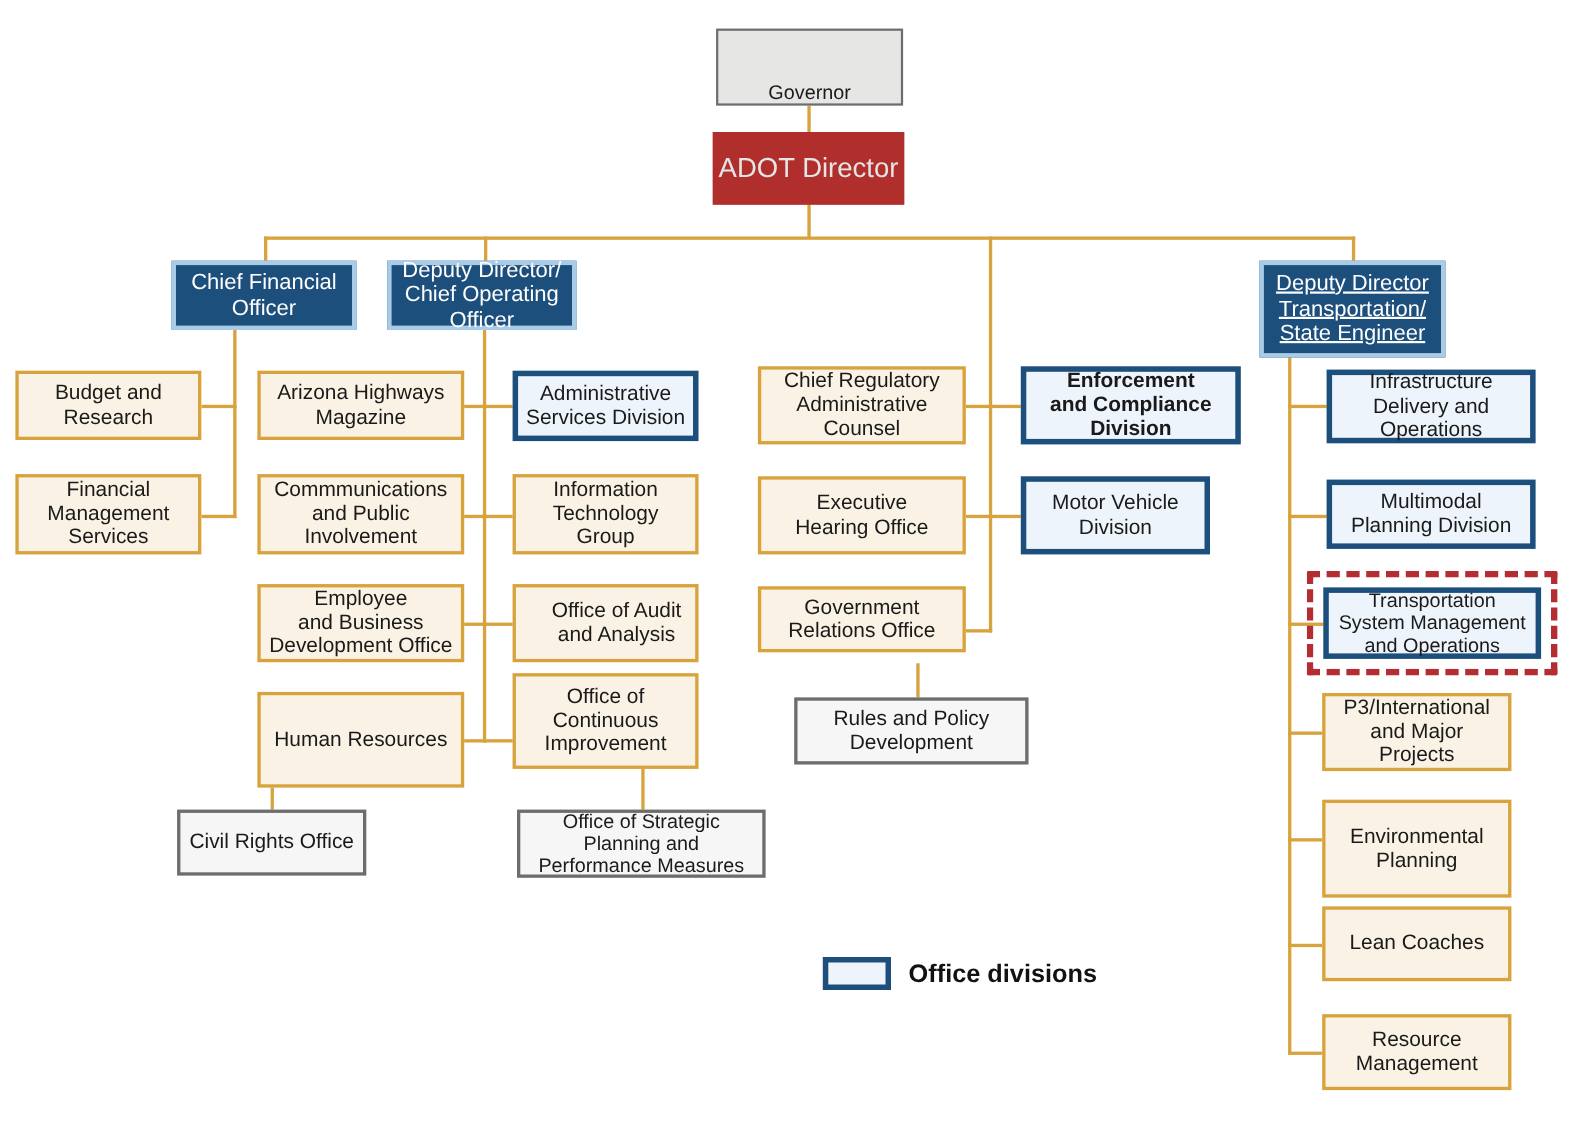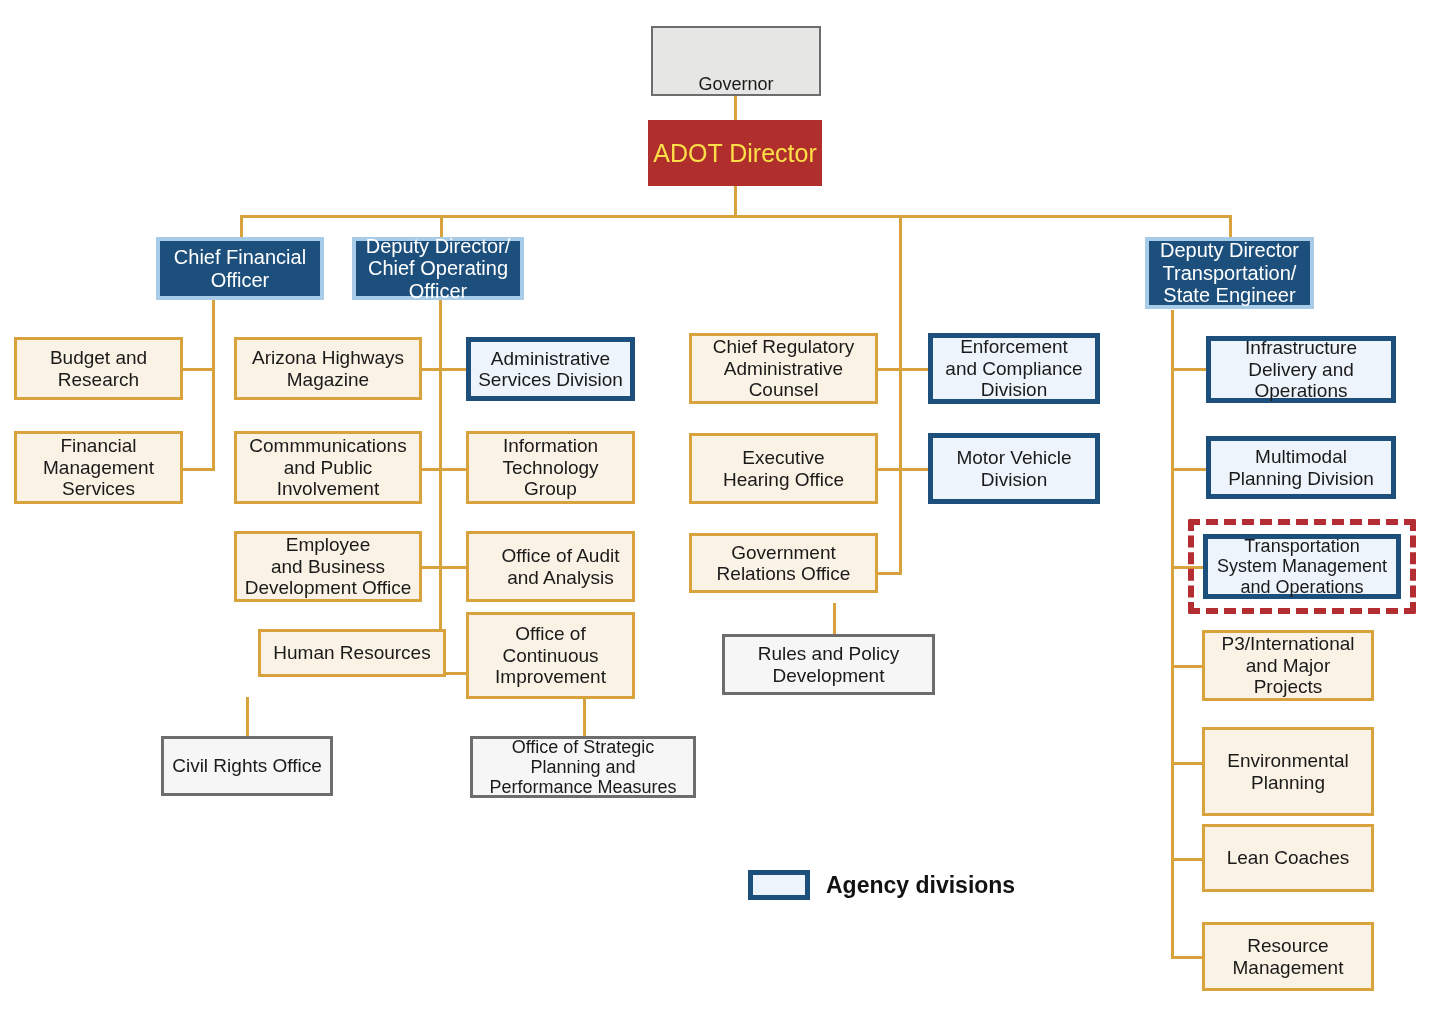--- a/index.html
+++ b/index.html
@@ -46,21 +46,21 @@
   .t-grey {
     background: #e6e6e4;
     border: 2px solid #6d6d6d;
     font-size: 18px;
     align-items: flex-end;
   }
   
   .t-red {
     background: #b02f2c;
     border: 1px solid #b02f2c;
-    color: #fde047;
+    color: #e5e5e5;
     font-size: 25px;
   }
   
   .t-exec {
     background: #1d4f7c;
     border: 4px solid #a8cbe8;
     color: #ffffff;
     font-size: 20px;
   }
   
@@ -167,21 +167,21 @@
   </div>
 
   <div class="node t-exec" style="left:156px; top:237px; width:168px; height:63px;">
     <span class="lbl">Chief Financial<br>Officer</span>
   </div>
 
   <div class="node t-exec" style="left:352px; top:237px; width:172px; height:63px;">
     <span class="lbl">Deputy Director/<br>Chief Operating<br>Officer</span>
   </div>
 
-  <div class="node t-exec" style="left:1145px; top:237px; width:169px; height:72px;">
+  <div class="node t-exec" style="left:1145px; top:237px; width:169px; height:88px;text-decoration:underline;">
     <span class="lbl">Deputy Director<br>Transportation/<br>State Engineer</span>
   </div>
 
   <div class="node t-tan" style="left:14px; top:337px; width:169px; height:63px;">
     <span class="lbl">Budget and<br>Research</span>
   </div>
 
   <div class="node t-tan" style="left:14px; top:431px; width:169px; height:73px;">
     <span class="lbl">Financial<br>Management<br>Services</span>
   </div>
@@ -191,21 +191,21 @@
   </div>
 
   <div class="node t-tan" style="left:234px; top:431px; width:188px; height:73px;">
     <span class="lbl">Commmunications<br>and Public<br>Involvement</span>
   </div>
 
   <div class="node t-tan" style="left:234px; top:531px; width:188px; height:71px;">
     <span class="lbl">Employee<br>and Business<br>Development Office</span>
   </div>
 
-  <div class="node t-tan" style="left:234px; top:629px; width:188px; height:48px;margin-left:24px;">
+  <div class="node t-tan" style="left:234px; top:629px; width:188px; height:87px;">
     <span class="lbl">Human Resources</span>
   </div>
 
   <div class="node t-white" style="left:161px; top:736px; width:172px; height:60px;">
     <span class="lbl">Civil Rights Office</span>
   </div>
 
   <div class="node t-div" style="left:466px; top:337px; width:169px; height:64px;">
     <span class="lbl">Administrative<br>Services Division</span>
   </div>
@@ -235,21 +235,21 @@
   </div>
 
   <div class="node t-tan" style="left:689px; top:533px; width:189px; height:60px;">
     <span class="lbl">Government<br>Relations Office</span>
   </div>
 
   <div class="node t-white" style="left:722px; top:634px; width:213px; height:61px;">
     <span class="lbl">Rules and Policy<br>Development</span>
   </div>
 
-  <div class="node t-div" style="left:928px; top:333px; width:172px; height:71px;">
+  <div class="node t-div" style="left:928px; top:333px; width:200px; height:71px;font-weight:bold;">
     <span class="lbl">Enforcement<br>and Compliance<br>Division</span>
   </div>
 
   <div class="node t-div" style="left:928px; top:433px; width:172px; height:71px;">
     <span class="lbl">Motor Vehicle<br>Division</span>
   </div>
 
   <div class="node t-div" style="left:1206px; top:436px; width:190px; height:63px;">
     <span class="lbl">Multimodal<br>Planning Division</span>
   </div>
@@ -275,16 +275,16 @@
   <div class="node t-tan" style="left:1202px; top:824px; width:172px; height:68px;">
     <span class="lbl">Lean Coaches</span>
   </div>
 
   <div class="node t-tan" style="left:1202px; top:922px; width:172px; height:69px;">
     <span class="lbl">Resource<br>Management</span>
   </div>
 
   <div id="legend" style="left:748px; top:870px;">
     <div class="swatch"></div>
-    <div class="legend-label">Agency divisions</div>
+    <div class="legend-label">Office divisions</div>
   </div>
 
 </div>
 
 </body></html>

